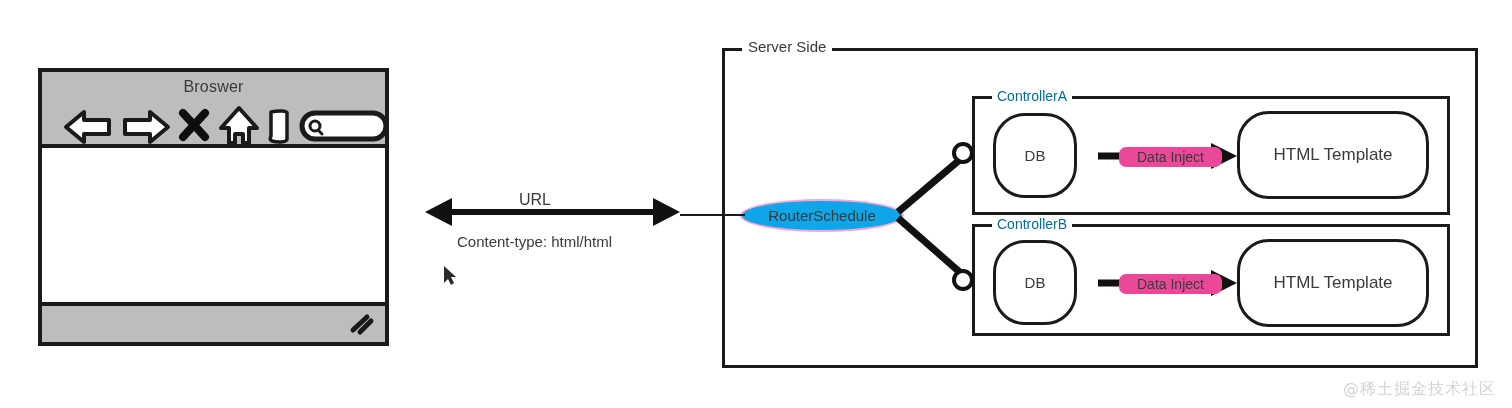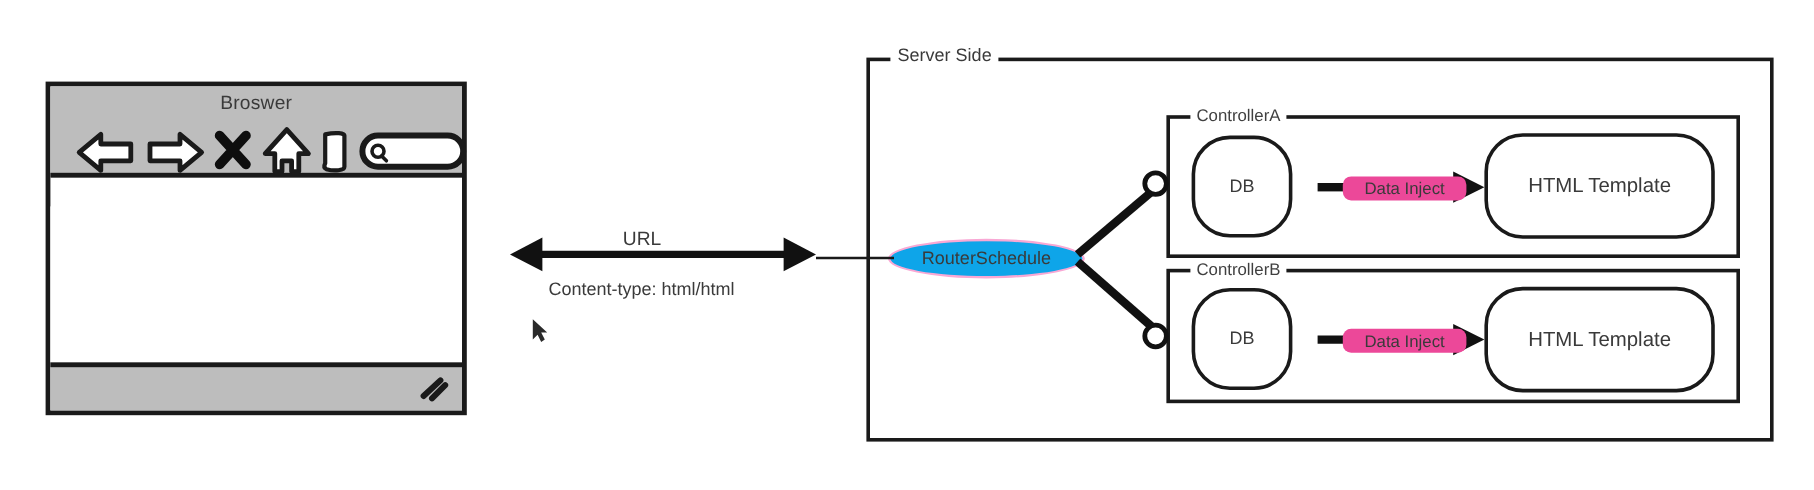--- a/index.html
+++ b/index.html
@@ -107,21 +107,21 @@
     box-sizing: border-box;
     background: transparent;
   }
   #controller-a-frame { left: 972px; top: 96px; width: 478px; height: 119px; }
   #controller-b-frame { left: 972px; top: 224px; width: 478px; height: 112px; }
   .controller-label {
     position: absolute;
     background: #ffffff;
     padding: 0 5px;
     font-size: 14px;
-    color: #404040;
+    color: #0369a1;
   }
   #controller-a-label { left: 992px; top: 88px; }
   #controller-b-label { left: 992px; top: 216px; }
 
   
   .node-box {
     position: absolute;
     border: 3px solid #1a1a1a;
     border-radius: 32px;
     background: #ffffff;
@@ -300,14 +300,15 @@
       <polygon points="0,0 0,17 4,13 7,19 10,17 7,11 12,11" fill="#2a2a2a"></polygon>
     </g>
   </svg>
 
   <div class="lbl" id="url-label">URL</div>
   <div class="lbl" id="content-type-label">Content-type: html/html</div>
 
   <div class="inject-label" id="inject-a">Data Inject</div>
   <div class="inject-label" id="inject-b">Data Inject</div>
 
+  <div id="watermark">@稀土掘金技术社区</div>
 
 </div>
 
 </body></html>

